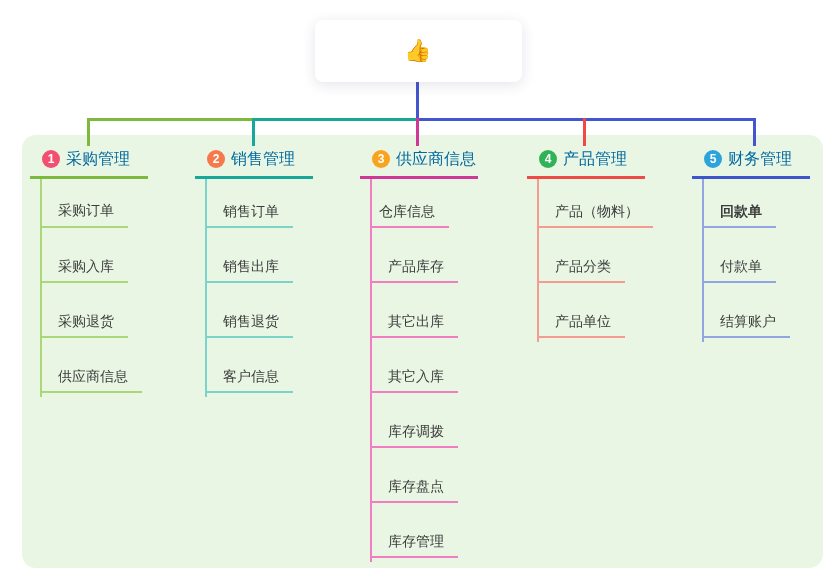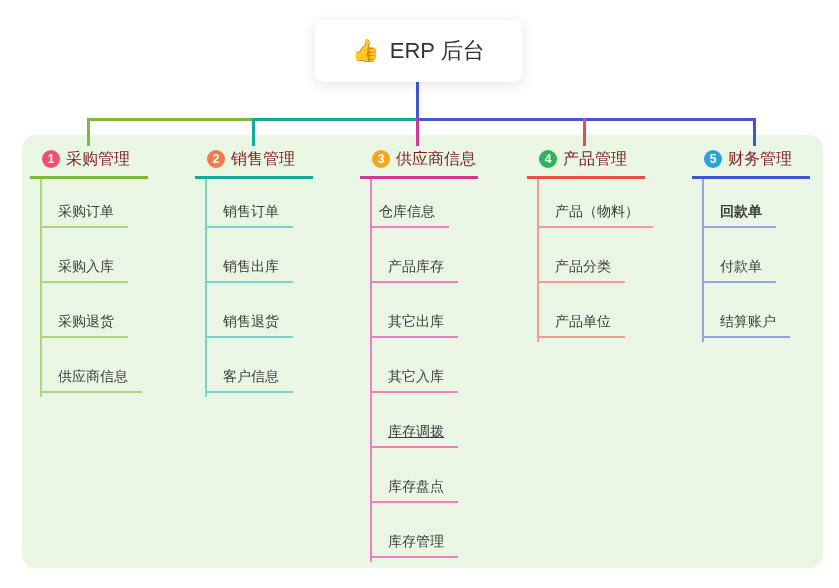--- a/index.html
+++ b/index.html
@@ -25,60 +25,59 @@
     position:absolute;left:22px;top:135px;width:801px;height:433px;
     border-radius:14px;z-index:0;
   }
   
   .branch{position:absolute;top:148px;width:150px;z-index:2;}
   .badge{
     position:absolute;left:12px;top:2px;width:18px;height:18px;border-radius:50%;
     color:#fff;font-size:12px;line-height:18px;text-align:center;font-weight:bold;
   }
   .btitle{
-    position:absolute;left:36px;top:1px;font-size:16px;font-weight:500;color:#7f1d1d;white-space:nowrap;
+    position:absolute;left:36px;top:1px;font-size:16px;font-weight:500;color:#0369a1;white-space:nowrap;
   }
   .underline{position:absolute;left:0;top:28px;width:118px;height:3px;}
   .vline{position:absolute;left:10px;top:31px;width:2px;}
   .child{
     position:absolute;left:10px;white-space:nowrap;
     font-size:14px;color:#3c3c3c;line-height:18px;
     padding:0 14px 6px 18px;border-bottom:2px solid #ccc;
   }
   .r0{top:54px}.r1{top:109px}.r2{top:164px}.r3{top:219px}.r4{top:274px}.r5{top:329px}.r6{top:384px}
   .vh-2{height:163px}  
   .vh-3{height:218px}  
   .vh-6{height:383px}  
 </style>
 </head>
 <body>
 
 <div class="canvas" style="background-color: rgb(232, 246, 227);"></div>
 
 <div class="root-card">
   <span class="emoji">👍</span>
-  <span>ERP 后台</span>
 </div>
 
 <div class="line w3" style="left: 416px; top: 82px; height: 39px; background-color: rgb(67, 86, 207);"></div>
 <div class="line h3" style="left: 87px; top: 118px; width: 167px; background-color: rgb(124, 185, 62);"></div>
 <div class="line h3" style="left: 254px; top: 118px; width: 164px; background-color: rgb(24, 168, 154);"></div>
 <div class="line h3" style="left: 418px; top: 118px; width: 338px; background-color: rgb(67, 86, 207);"></div>
 <div class="line w3" style="left: 87px; top: 118px; height: 28px; background-color: rgb(124, 185, 62);"></div>
 <div class="line w3" style="left: 252px; top: 118px; height: 28px; background-color: rgb(24, 168, 154);"></div>
 <div class="line w3" style="left: 416px; top: 118px; height: 28px; background-color: rgb(206, 56, 151);"></div>
 <div class="line w3" style="left: 583px; top: 118px; height: 28px; background-color: rgb(239, 74, 70);"></div>
 <div class="line w3" style="left: 753px; top: 118px; height: 28px; background-color: rgb(67, 86, 207);"></div>
 
 <div class="branch" style="left:30px">
   <span class="badge" style="background-color: rgb(242, 80, 112);">1</span>
   <span class="btitle">采购管理</span>
   <div class="underline" style="background-color: rgb(124, 185, 62);"></div>
   <div class="vline vh-3" style="background-color: rgb(170, 216, 120);"></div>
-  <div class="child r0" style="border-bottom-color: rgb(170, 216, 120);">采购订单</div>
+  <div class="child r0" style="border-bottom-color: rgb(170, 216, 120); font-family: Liberation Mono, monospace;">采购订单</div>
   <div class="child r1" style="border-bottom-color: rgb(170, 216, 120);">采购入库</div>
   <div class="child r2" style="border-bottom-color: rgb(170, 216, 120); text-align: center;">采购退货</div>
   <div class="child r3" style="border-bottom-color: rgb(170, 216, 120);">供应商信息</div>
 </div>
 
 <div class="branch" style="left:195px">
   <span class="badge" style="background-color: rgb(246, 121, 75);">2</span>
   <span class="btitle">销售管理</span>
   <div class="underline" style="background-color: rgb(24, 168, 154);"></div>
   <div class="vline vh-3" style="background-color: rgb(123, 211, 201);"></div>
@@ -90,21 +89,21 @@
 
 <div class="branch" style="left:360px">
   <span class="badge" style="background-color: rgb(248, 164, 30);">3</span>
   <span class="btitle">供应商信息</span>
   <div class="underline" style="background-color: rgb(206, 56, 151);"></div>
   <div class="vline vh-6" style="background-color: rgb(240, 126, 192);"></div>
   <div class="child r0" style="border-bottom-color: rgb(240, 126, 192); padding-left: 9px;">仓库信息</div>
   <div class="child r1" style="border-bottom-color: rgb(240, 126, 192); text-align: center;">产品库存</div>
   <div class="child r2" style="border-bottom-color: rgb(240, 126, 192);">其它出库</div>
   <div class="child r3" style="border-bottom-color: rgb(240, 126, 192);">其它入库</div>
-  <div class="child r4" style="border-bottom-color: rgb(240, 126, 192); text-decoration: underline;">库存调拨</div>
+  <div class="child r4" style="border-bottom-color: rgb(240, 126, 192);">库存调拨</div>
   <div class="child r5" style="border-bottom-color: rgb(240, 126, 192);">库存盘点</div>
   <div class="child r6" style="border-bottom-color: rgb(240, 126, 192);">库存管理</div>
 </div>
 
 <div class="branch" style="left:527px">
   <span class="badge" style="background-color: rgb(47, 179, 86);">4</span>
   <span class="btitle">产品管理</span>
   <div class="underline" style="background-color: rgb(239, 74, 70);"></div>
   <div class="vline vh-2" style="background-color: rgb(245, 156, 146);"></div>
   <div class="child r0" style="border-bottom-color: rgb(245, 156, 146);">产品（物料）</div>

